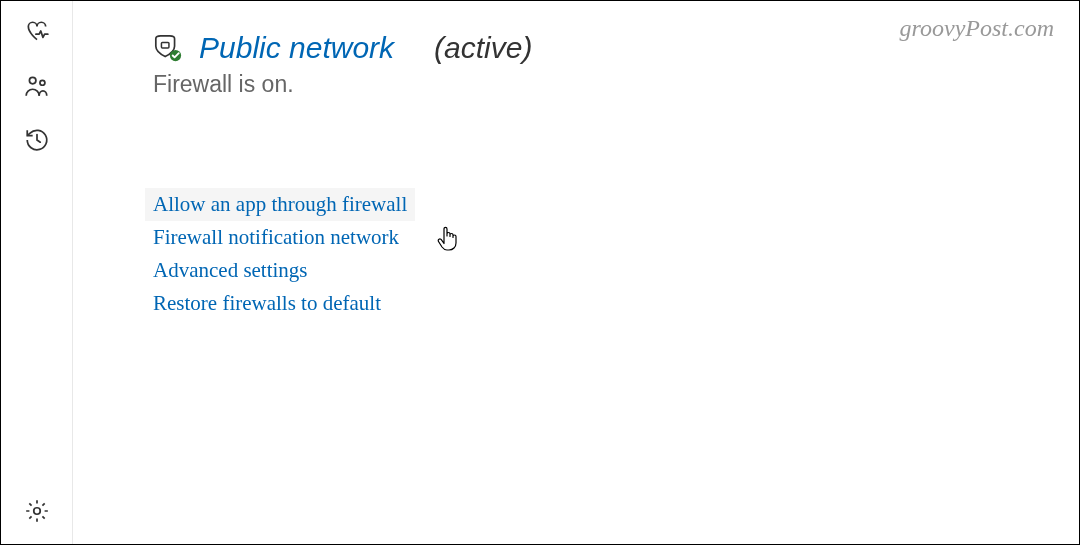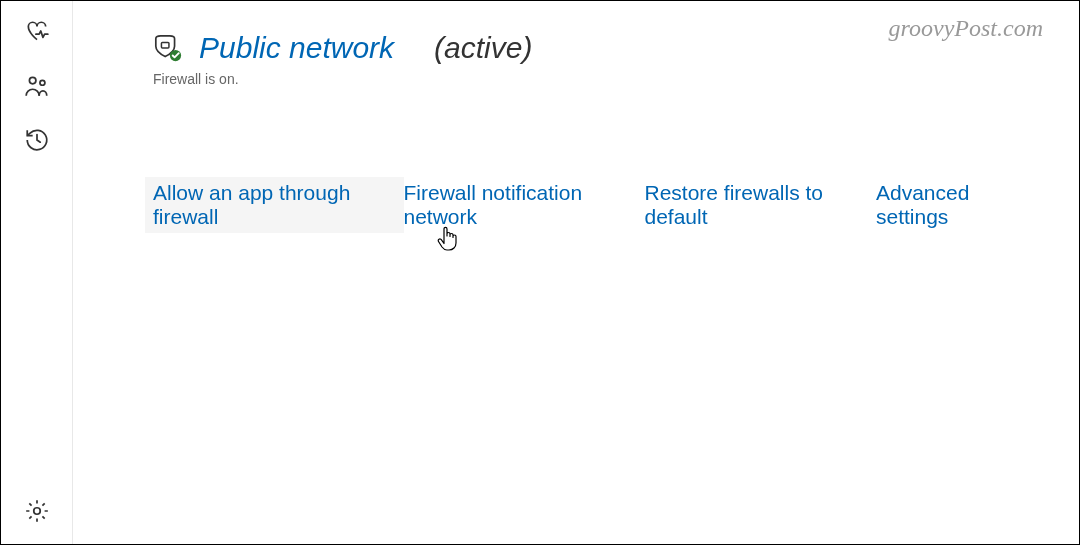--- a/index.html
+++ b/index.html
@@ -61,47 +61,48 @@
       color: #0066b4;
       font-weight: 400;
     }
     .header-status {
       font-size: 30px;
       color: #333;
       font-weight: 400;
       margin-left: 24px;
     }
     .subtitle {
-      font-size: 14px;
+      font-size: 23px;
       color: #666;
       margin-left: 0px;
       margin-bottom: 90px;
     }
     .links {
       display: flex;
-      flex-direction: row;
+      flex-direction: column;
+      font-family: Liberation Serif, serif;
     }
     .link {
       font-size: 21px;
       color: #0066b4;
       text-decoration: none;
       cursor: pointer;
       display: inline-block;
       padding: 4px 8px;
       margin-left: -8px;
       width: fit-content;
       position: relative;
     }
     .link.hovered {
       background: #f5f5f5;
     }
     .watermark {
       position: absolute;
       top: 14px;
-      right: 36px;
+      right: 25px;
       font-family: Georgia, "Times New Roman", serif;
       font-style: italic;
       font-size: 24px;
       color: #999;
     }
     .cursor-hand {
       position: absolute;
       left: 363px;
       top: 225px;
       width: 22px;
@@ -154,22 +155,22 @@
       </svg>
     </div>
     <span class="header-title">Public network</span>
     <span class="header-status">(active)</span>
   </div>
   <div class="subtitle">Firewall is on.</div>
 
   <div class="links">
     <a class="link hovered">Allow an app through firewall</a>
     <a class="link">Firewall notification network</a>
+    <a class="link">Advanced settings</a>
     <a class="link">Restore firewalls to default</a>
-    <a class="link">Advanced settings</a>
   </div>
 
   <div class="watermark">groovyPost.com</div>
 
   <div class="cursor-hand">
     <svg viewBox="0 0 22 26" width="22" height="26">
       <path d="M8 3 C8 2 8.7 1.3 9.5 1.3 C10.3 1.3 11 2 11 3 L11 10 L11 8 C11 7.2 11.7 6.5 12.5 6.5 C13.3 6.5 14 7.2 14 8 L14 10.5 L14 9 C14 8.2 14.7 7.5 15.5 7.5 C16.3 7.5 17 8.2 17 9 L17 11.5 L17 10.5 C17 9.7 17.7 9 18.5 9 C19.3 9 20 9.7 20 10.5 L20 17 C20 21 17 24 13 24 L11 24 C9 24 7.5 23 6 21 L2.5 15.5 C2 14.7 2.2 13.7 3 13.2 C3.8 12.7 4.8 12.9 5.3 13.7 L8 17.5 L8 3 Z" fill="#fff" stroke="#000" stroke-width="1.2" stroke-linejoin="round"></path>
     </svg>
   </div>
 </div>

